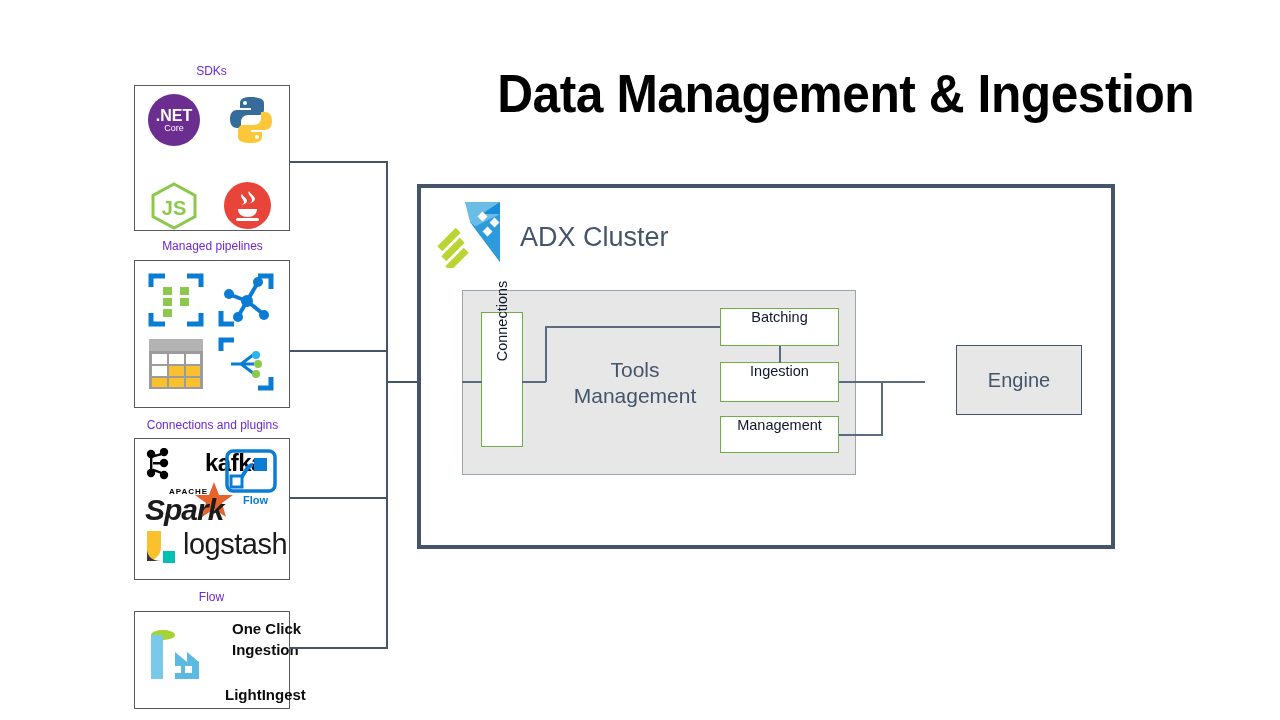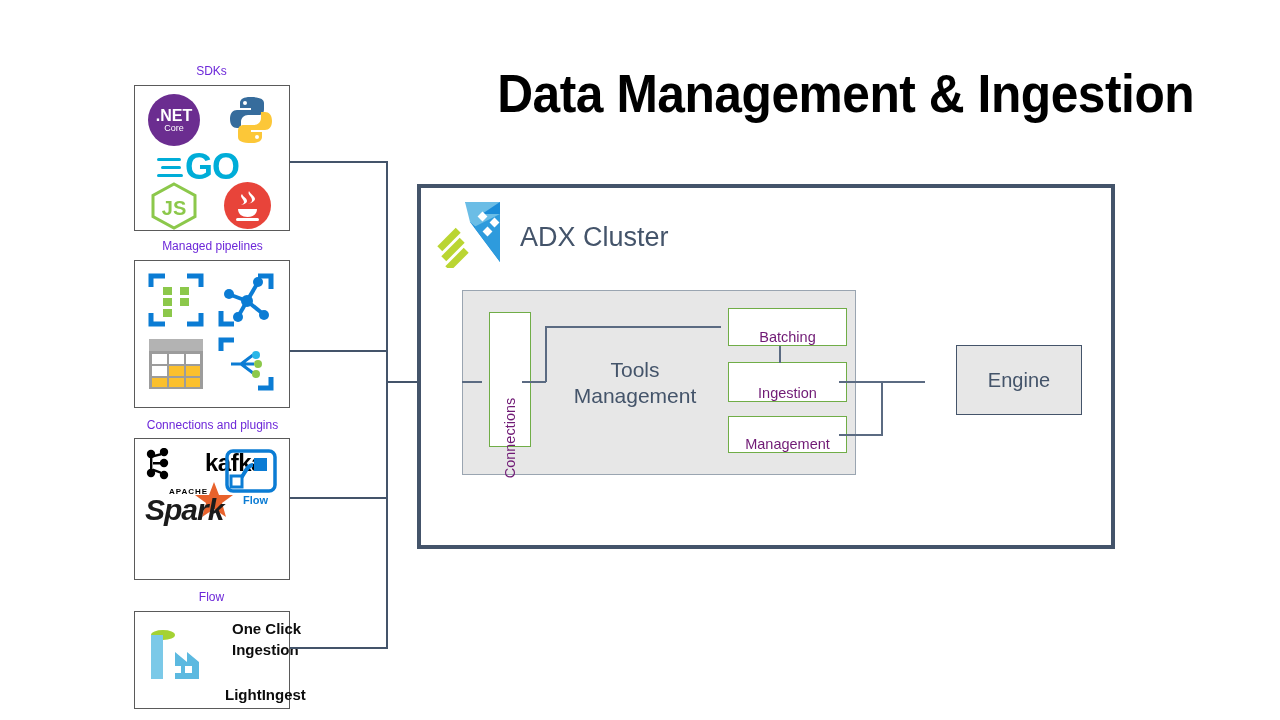--- a/index.html
+++ b/index.html
@@ -69,26 +69,25 @@
     text-align: center;
     font-size: 21px;
     line-height: 26px;
     color: #44546a;
   }
 
   
   .gbox {
     border: 1.5px solid #70ad47;
     background: #ffffff;
-    color: #701a75;
+    color: #0f172a;
     display: flex;
-    align-items: flex-end;
+    align-items: flex-start;
     justify-content: center;
     font-size: 14.5px;
-    margin-left: 8px;
   }
   #connections-box {
     left: 481px; top: 312px; width: 42px; height: 135px;
   }
   #connections-label {
     transform: rotate(-90deg);
     white-space: nowrap;
     font-size: 14.5px;
   }
   #batching-box   { left: 720px; top: 308px; width: 119px; height: 38px; }
@@ -132,27 +131,20 @@
                 display:flex; flex-direction:column; align-items:center; justify-content:center;">
       <span style="color:#fff; font-size:16px; font-weight:bold; line-height:15px;">.NET</span>
       <span style="color:#fff; font-size:9px; line-height:10px;">Core</span>
     </div>
 
     <svg class="abs" style="left:90px; top:8px;" width="52" height="52" viewBox="0 0 52 52">
       <path d="M25 3c-6 0-10 2-10 6v5h11v2H12c-4 0-7 3-7 9s3 9 7 9h4v-6c0-4 3-7 7-7h10c4 0 6-2 6-6V9c0-4-4-6-14-6zm-5 4a2 2 0 110 4 2 2 0 010-4z" fill="#366c9c"></path>
       <path d="M27 49c6 0 10-2 10-6v-5H26v-2h14c4 0 7-3 7-9s-3-9-7-9h-4v6c0 4-3 7-7 7H19c-4 0-6 2-6 6v6c0 4 4 6 14 6zm5-4a2 2 0 110-4 2 2 0 010 4z" fill="#fcc738"></path>
     </svg>
 
-    <div class="abs" style="left:22px; top:62px; width:112px; height:38px;">
-      <div class="go-stripe" style="left:0px; top:10px; width:24px;"></div>
-      <div class="go-stripe" style="left:4px; top:18px; width:20px;"></div>
-      <div class="go-stripe" style="left:0px; top:26px; width:26px;"></div>
-      <span class="abs" style="left:28px; top:0px; font-size:36px; font-weight:bold;
-                               color:#00add8; letter-spacing:-1px; line-height:38px;">GO</span>
-    </div>
 
     <div class="abs" style="left:14px; top:96px; width:50px; height:48px;">
       <svg width="50" height="48" viewBox="0 0 50 48">
         <polygon points="25,2 46,13.5 46,34.5 25,46 4,34.5 4,13.5" fill="none" stroke="#8cc84b" stroke-width="3"></polygon>
         <text x="25" y="33" font-family="Liberation Sans, sans-serif" font-size="20" font-weight="bold" fill="#8cc84b" text-anchor="middle">JS</text>
       </svg>
     </div>
 
     <div class="abs circ" style="left:89px; top:96px; width:47px; height:47px; background:#e8443a;">
       <svg width="47" height="47" viewBox="0 0 47 47">
@@ -268,20 +260,28 @@
     <div class="abs" style="left:10px; top:46px; width:110px; height:46px;">
       <svg width="46" height="40" viewBox="0 0 46 40" style="position:absolute; left:46px; top:-4px;">
         <polygon points="23,1 28,14 42,14 31,22 35,36 23,28 11,36 15,22 4,14 18,14" fill="#e8622c"></polygon>
       </svg>
       <span class="abs" style="left:24px; top:2px; font-size:8px; font-weight:bold;
                                color:#000; letter-spacing:1px;">APACHE</span>
       <span class="abs" style="left:0px; top:8px; font-size:30px; font-weight:bold;
                                font-style:italic; color:#1b1b1b; letter-spacing:-1px;">Spark</span>
     </div>
 
+    <div class="abs" style="left:8px; top:88px; width:145px; height:44px;">
+      <svg width="34" height="40" viewBox="0 0 34 40" style="position:absolute; left:0; top:2px;">
+        <path d="M4 2h14v16c0 8-6 14-14 14V2z" fill="#fbc02d"></path>
+        <path d="M4 20c0 8 6 12 14 12H4z" fill="#343741"></path>
+        <rect x="20" y="22" width="12" height="12" fill="#00bfb3"></rect>
+      </svg>
+      <span class="abs" style="left:40px; top:1px; font-size:29px; color:#1b1b1b; letter-spacing:-0.5px;">logstash</span>
+    </div>
   </div>
 
   <div class="abs grp-label" style="left:134px; top:590px; width:155px;">Flow</div>
   <div class="abs lbox" id="tools-box" style="left:134px; top:611px; width:156px; height:98px;">
 
     <svg class="abs" style="left:10px; top:14px;" width="62" height="62" viewBox="0 0 62 62">
       <ellipse cx="18" cy="9" rx="12" ry="5" fill="#a4d233"></ellipse>
       <path d="M6 9v44h24V26l12 10V26l12 10v17H6z" fill="#5cb9e0"></path>
       <path d="M6 9v44h12V9z" fill="#7bc9e8"></path>
       <g fill="#ffffff">

